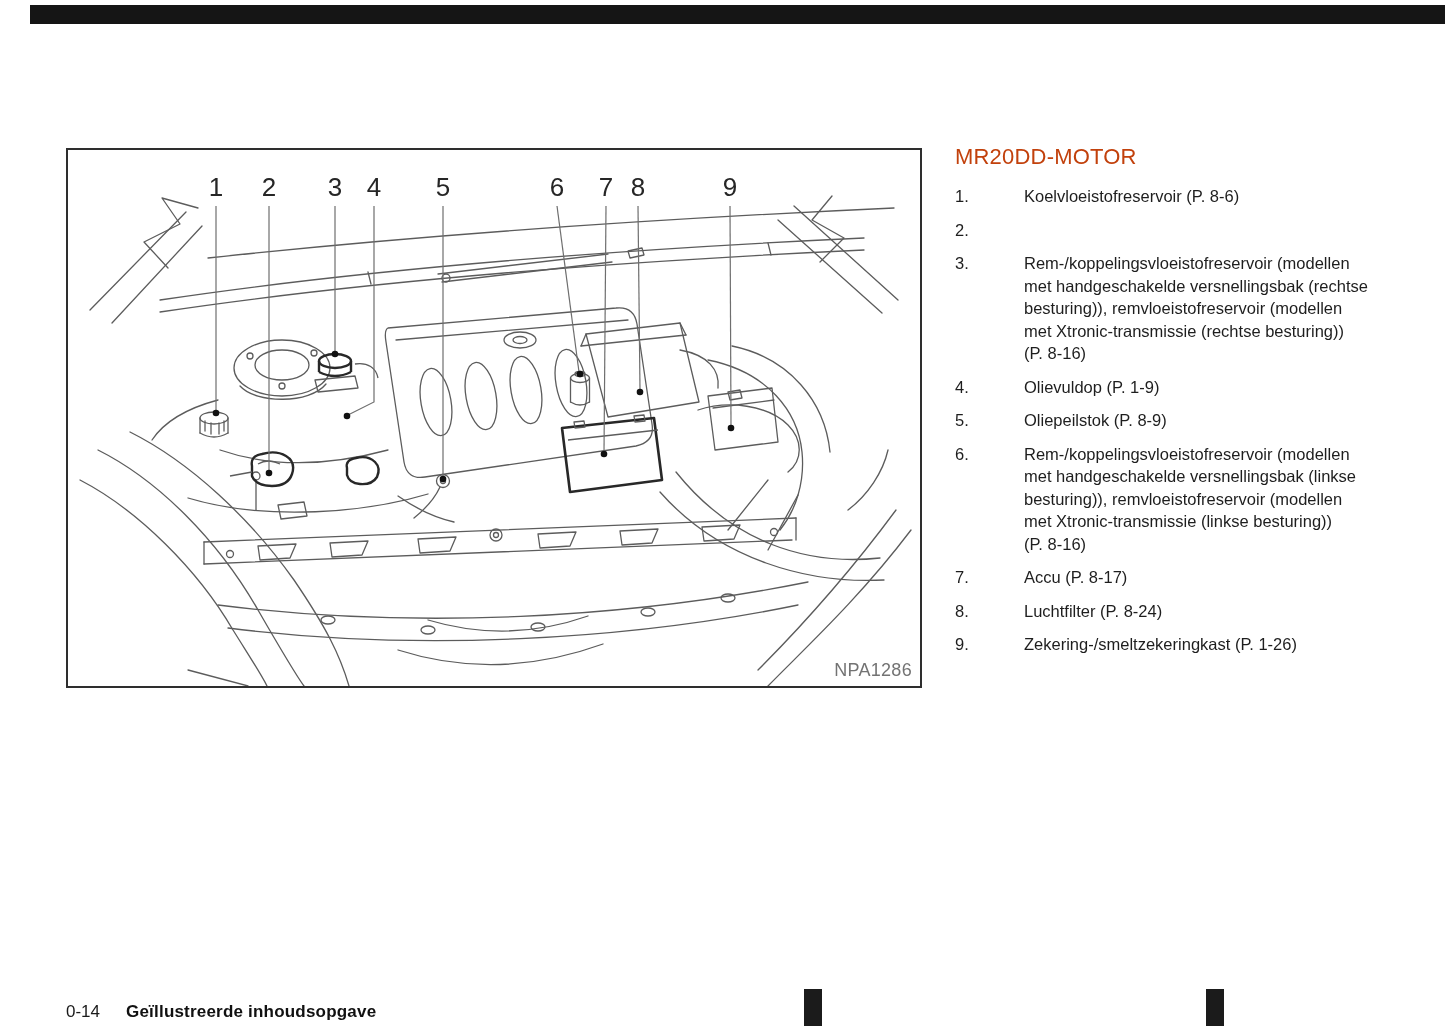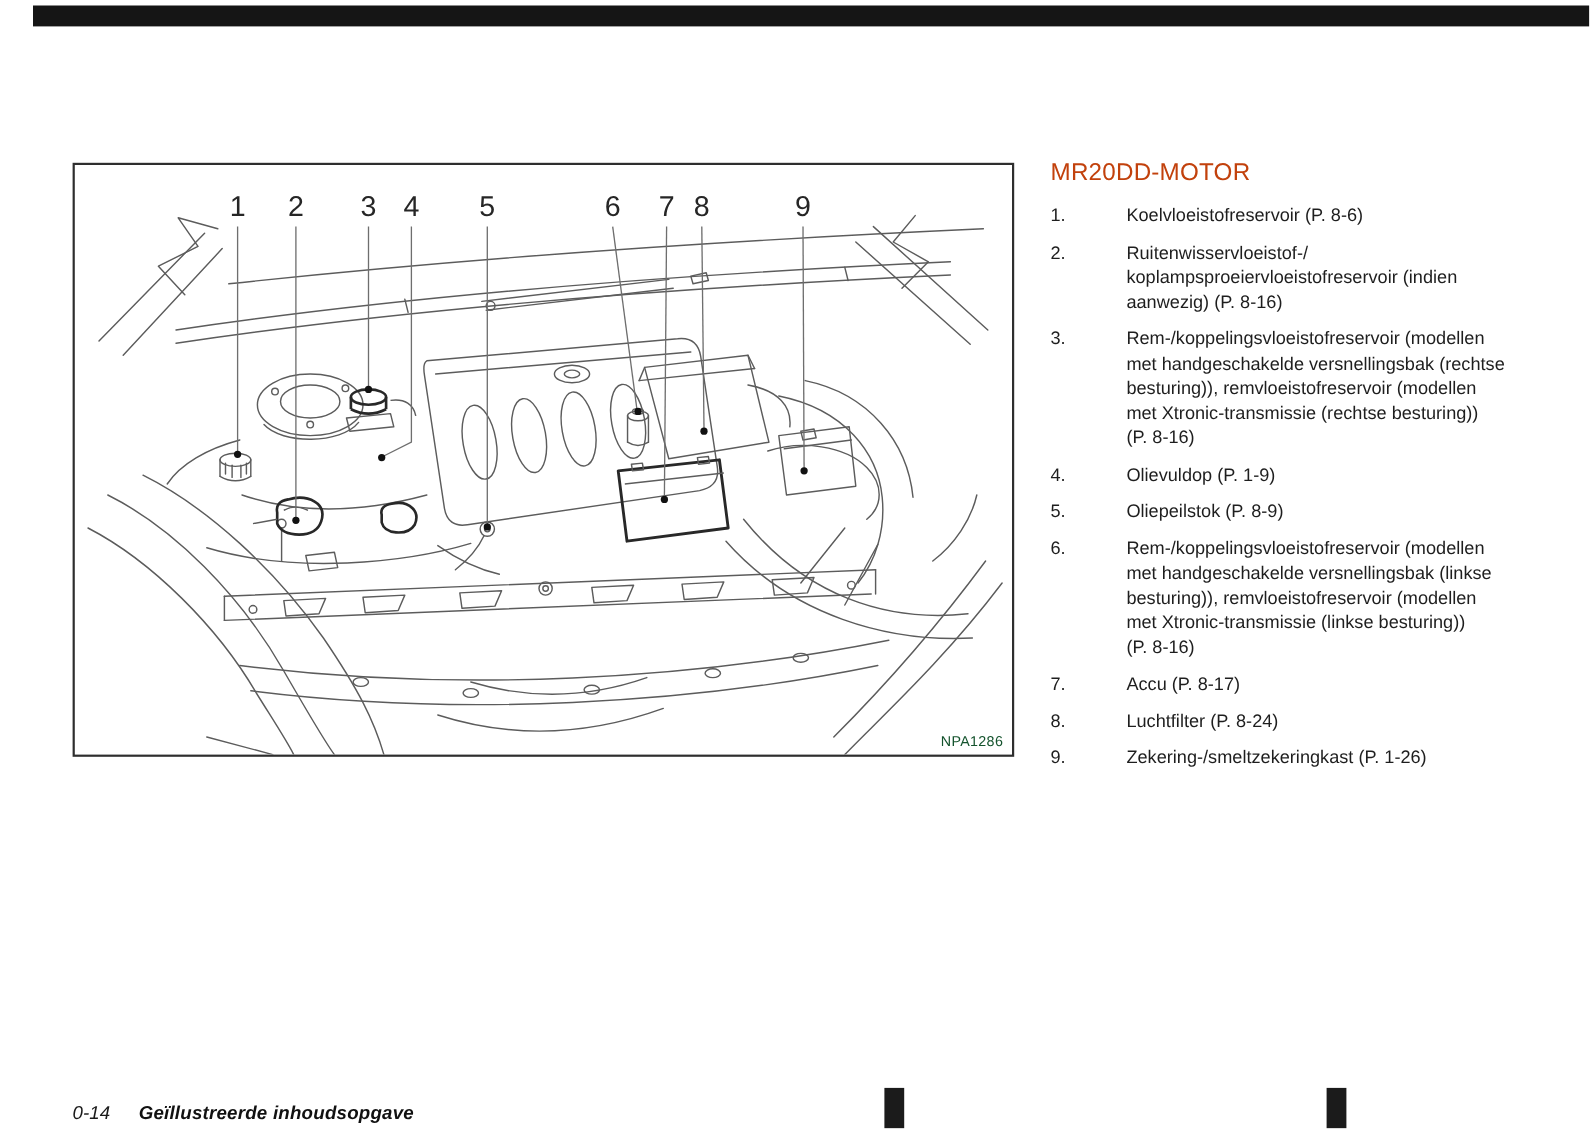--- a/index.html
+++ b/index.html
@@ -17,32 +17,32 @@
   .figure-box{
     position:absolute;left:66px;top:148px;width:856px;height:540px;
     border:2px solid #2e2e2e;box-sizing:border-box;background:#ffffff;
   }
   .figure-box svg{position:absolute;left:0;top:0;width:852px;height:536px;}
   .callout{
     position:absolute;top:24px;transform:translateX(-50%);
     font-size:26px;line-height:1;color:#262626;letter-spacing:0;
   }
   .figure-code{
-    position:absolute;right:8px;bottom:5px;font-size:13px;color:#14532d;letter-spacing:.3px;margin-top:36px;
+    position:absolute;right:8px;bottom:5px;font-size:18px;color:#737373;letter-spacing:.3px;margin-top:36px;
   }
 
   
   .legend{position:absolute;left:955px;top:144px;width:428px;}
   .legend-heading{font-size:22px;font-weight:400;color:#c2410c;letter-spacing:.2px;margin:0 0 15px 0;}
   .legend-item{display:flex;margin-bottom:11px;font-size:16.5px;line-height:22.5px;color:#1e1e1e;}
   .legend-item .num{flex:0 0 33px;}
   .legend-item .txt{white-space:pre-line;margin-left:36px;}
 
   
-  .footer{position:absolute;left:66px;top:959px;font-size:17px;display:flex;align-items:baseline;font-style:italic;}
+  .footer{position:absolute;left:66px;top:959px;font-size:17px;display:flex;align-items:baseline;}
   .footer .pageno{font-weight:400;color:#1a1a1a;}
   .footer .section{font-weight:700;color:#111111;margin-left:26px;letter-spacing:.2px;margin-top:43px;}
 </style>
 </head>
 <body>
 
 <div class="page">
 
   <div class="top-edge-bar"></div>
 
@@ -225,23 +225,20 @@
 
   <div class="legend">
     <h1 class="legend-heading">MR20DD-MOTOR</h1>
 
     <div class="legend-item">
       <span class="num">1.</span>
       <span class="txt">Koelvloeistofreservoir (P. 8-6)</span>
     </div>
     <div class="legend-item">
       <span class="num">2.</span>
-      <span class="txt">Ruitenwisservloeistof-/
-koplampsproeiervloeistofreservoir (indien
-aanwezig) (P. 8-16)</span>
     </div>
     <div class="legend-item">
       <span class="num">3.</span>
       <span class="txt">Rem-/koppelingsvloeistofreservoir (modellen
 met handgeschakelde versnellingsbak (rechtse
 besturing)), remvloeistofreservoir (modellen
 met Xtronic-transmissie (rechtse besturing))
 (P. 8-16)</span>
     </div>
     <div class="legend-item">

